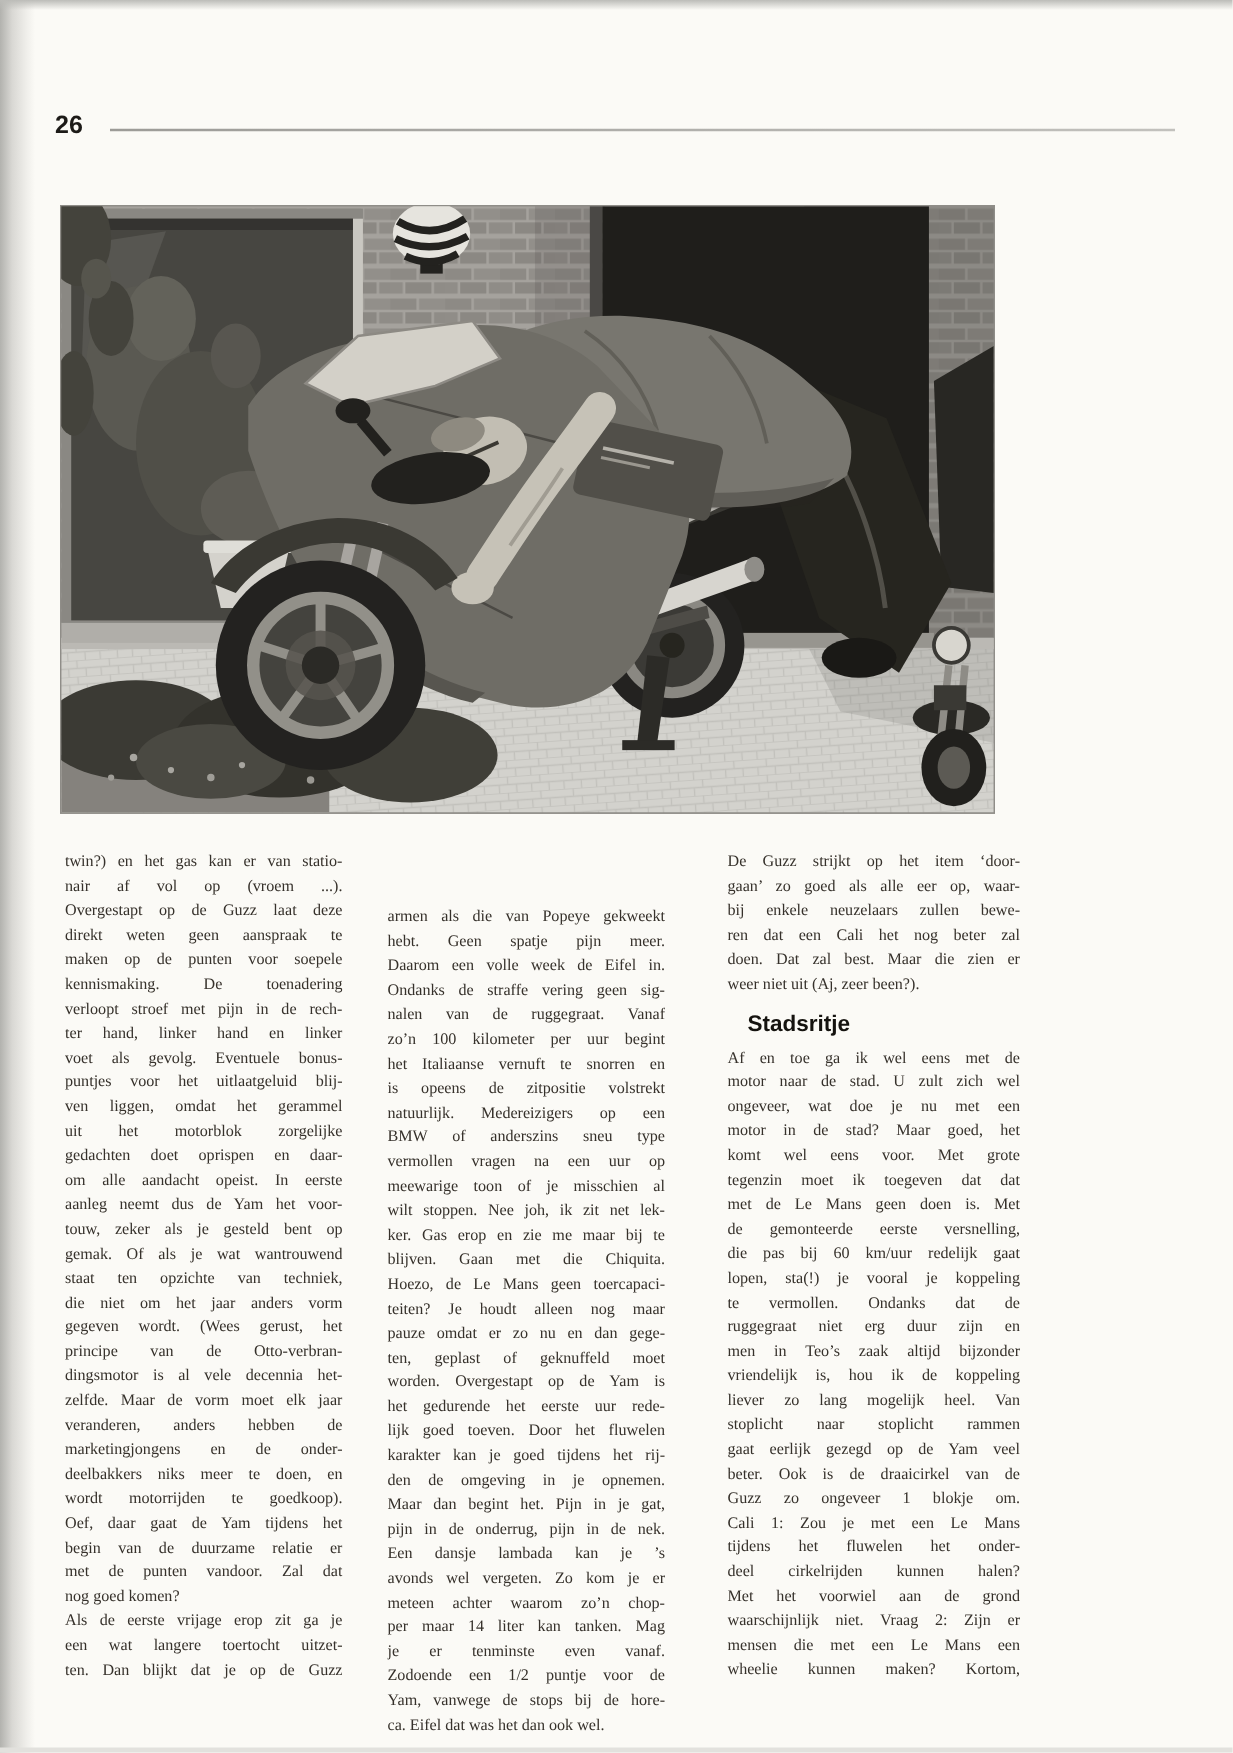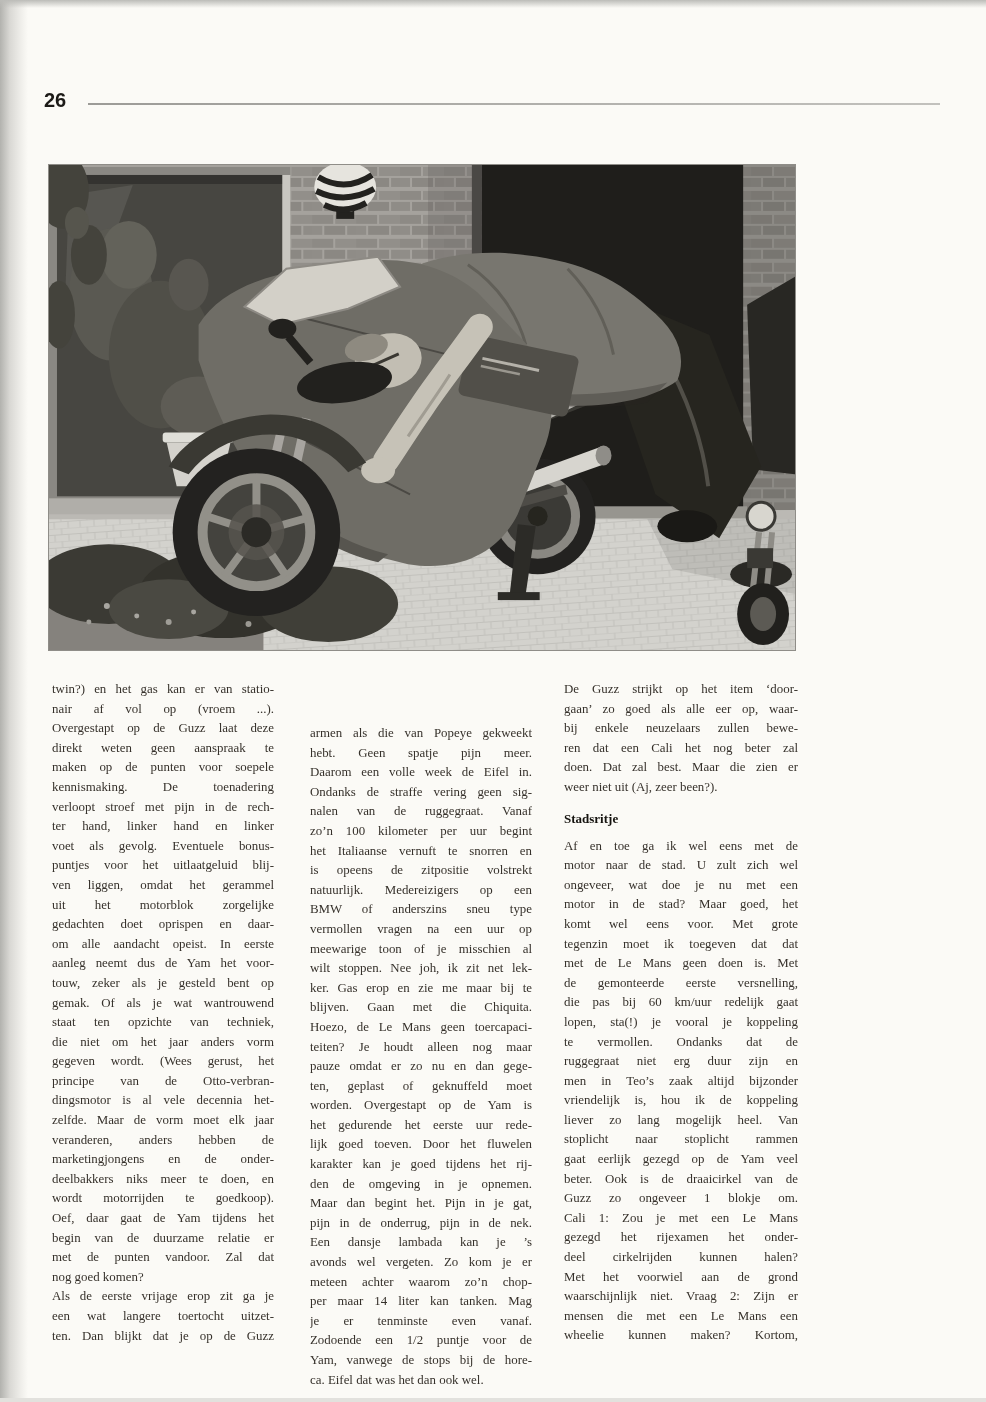--- a/index.html
+++ b/index.html
@@ -21,26 +21,26 @@
   .head-rule{position:absolute;left:88px;top:103px;width:852px;height:2px;
     background:linear-gradient(90deg,#9c9b97,#c2c1bd);}
 
   .photo{position:absolute;left:48px;top:164px;width:748px;height:487px;
     border:1px solid #8f8d88;box-sizing:border-box;background:#8d8b86;}
   .photo svg{display:block;width:100%;height:100%;}
 
   .col{position:absolute;top:680px;color:#36312b;font-size:12.9px;}
   .col-1{left:52px;width:222px;}
   .col-2{left:310px;width:222px;margin-top:44px;}
-  .col-3{left:564px;width:234px;}
+  .col-3{left:582px;width:234px;}
   .tline{line-height:19.6px;height:19.6px;text-align:justify;text-align-last:justify;
     overflow:hidden;}
   .tline.endline{text-align-last:left;}
-  .subhead{font-family:Liberation Serif, serif;font-weight:bold;font-size:13px;
-    color:#15130f;margin:11px 0 8px;line-height:20px;}
+  .subhead{font-family:Liberation Sans, sans-serif;font-weight:bold;font-size:18px;
+    color:#15130f;margin:11px 16px 8px;line-height:20px;}
 </style>
 </head>
 <body>
 
 <div class="edge-left"></div>
 <div class="edge-top"></div>
 <div class="edge-bottom"></div>
 
 <div class="page-num">26</div>
 <div class="head-rule"></div>
@@ -297,19 +297,19 @@
     <div class="tline">te vermollen. Ondanks dat de</div>
     <div class="tline">ruggegraat niet erg duur zijn en</div>
     <div class="tline">men in Teo’s zaak altijd bijzonder</div>
     <div class="tline">vriendelijk is, hou ik de koppeling</div>
     <div class="tline">liever zo lang mogelijk heel. Van</div>
     <div class="tline">stoplicht naar stoplicht rammen</div>
     <div class="tline">gaat eerlijk gezegd op de Yam veel</div>
     <div class="tline">beter. Ook is de draaicirkel van de</div>
     <div class="tline">Guzz zo ongeveer 1 blokje om.</div>
     <div class="tline">Cali 1: Zou je met een Le Mans</div>
-    <div class="tline">gezegd het rijexamen het onder-</div>
+    <div class="tline">tijdens het fluwelen het onder-</div>
     <div class="tline">deel cirkelrijden kunnen halen?</div>
     <div class="tline">Met het voorwiel aan de grond</div>
     <div class="tline">waarschijnlijk niet. Vraag 2: Zijn er</div>
     <div class="tline">mensen die met een Le Mans een</div>
     <div class="tline">wheelie kunnen maken? Kortom,</div>
   </div>
 
 </body></html>

